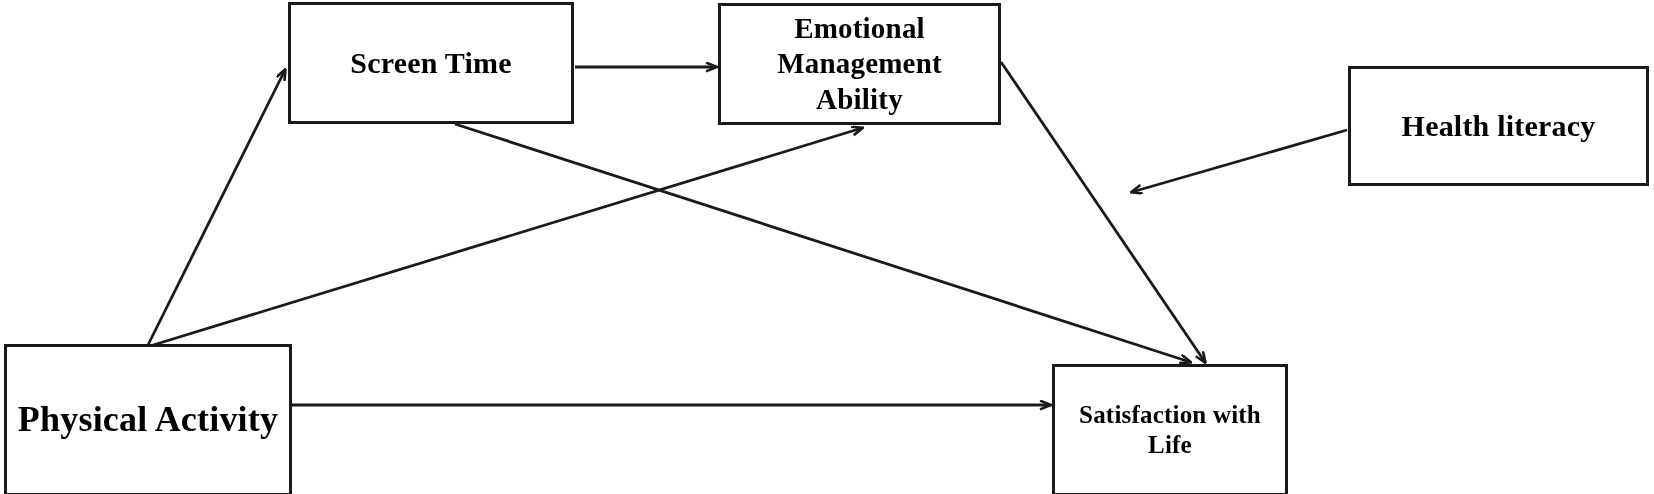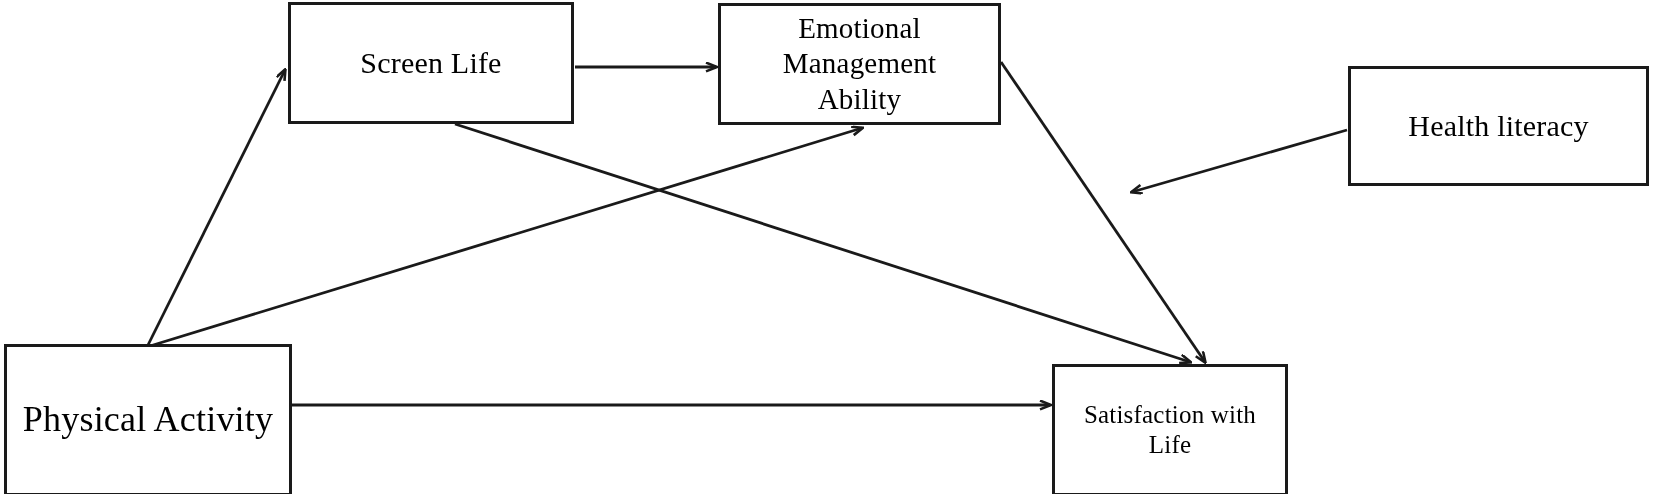--- a/index.html
+++ b/index.html
@@ -28,21 +28,21 @@
     position: absolute;
     box-sizing: border-box;
     border: 3px solid #1a1a1a;
     background: #ffffff;
     display: flex;
     align-items: center;
     justify-content: center;
     text-align: center;
   }
   .node-label {
-    font-weight: normal;
+    font-weight: bold;
     color: #000000;
     line-height: 1.22;
     letter-spacing: 0.2px;
     white-space: pre-line;
   }
   #node-screen-time  { left: 288px; top: 2px;   width: 286px; height: 122px; }
   #node-emotional    { left: 718px; top: 3px;   width: 283px; height: 122px; }
   #node-health       { left: 1348px; top: 66px; width: 301px; height: 120px; }
   #node-physical     { left: 4px;   top: 344px; width: 288px; height: 152px; }
   #node-satisfaction { left: 1052px; top: 364px; width: 236px; height: 132px; }
@@ -73,21 +73,21 @@
     <line x1="455" y1="124" x2="1190" y2="362" stroke="#1a1a1a" stroke-width="2.8" marker-end="url(#ah)"></line>
 
     <line x1="1001" y1="62" x2="1205" y2="362" stroke="#1a1a1a" stroke-width="2.8" marker-end="url(#ah)"></line>
 
     <line x1="292" y1="405" x2="1050" y2="405" stroke="#1a1a1a" stroke-width="2.8" marker-end="url(#ah)"></line>
 
     <line x1="1347" y1="130" x2="1132" y2="192" stroke="#1a1a1a" stroke-width="2.8" marker-end="url(#ah)"></line>
   </svg>
 
   <div class="node" id="node-screen-time">
-    <span class="node-label">Screen Life</span>
+    <span class="node-label">Screen Time</span>
   </div>
 
   <div class="node" id="node-emotional">
     <span class="node-label">Emotional
 Management
 Ability</span>
   </div>
 
   <div class="node" id="node-health">
     <span class="node-label">Health literacy</span>

